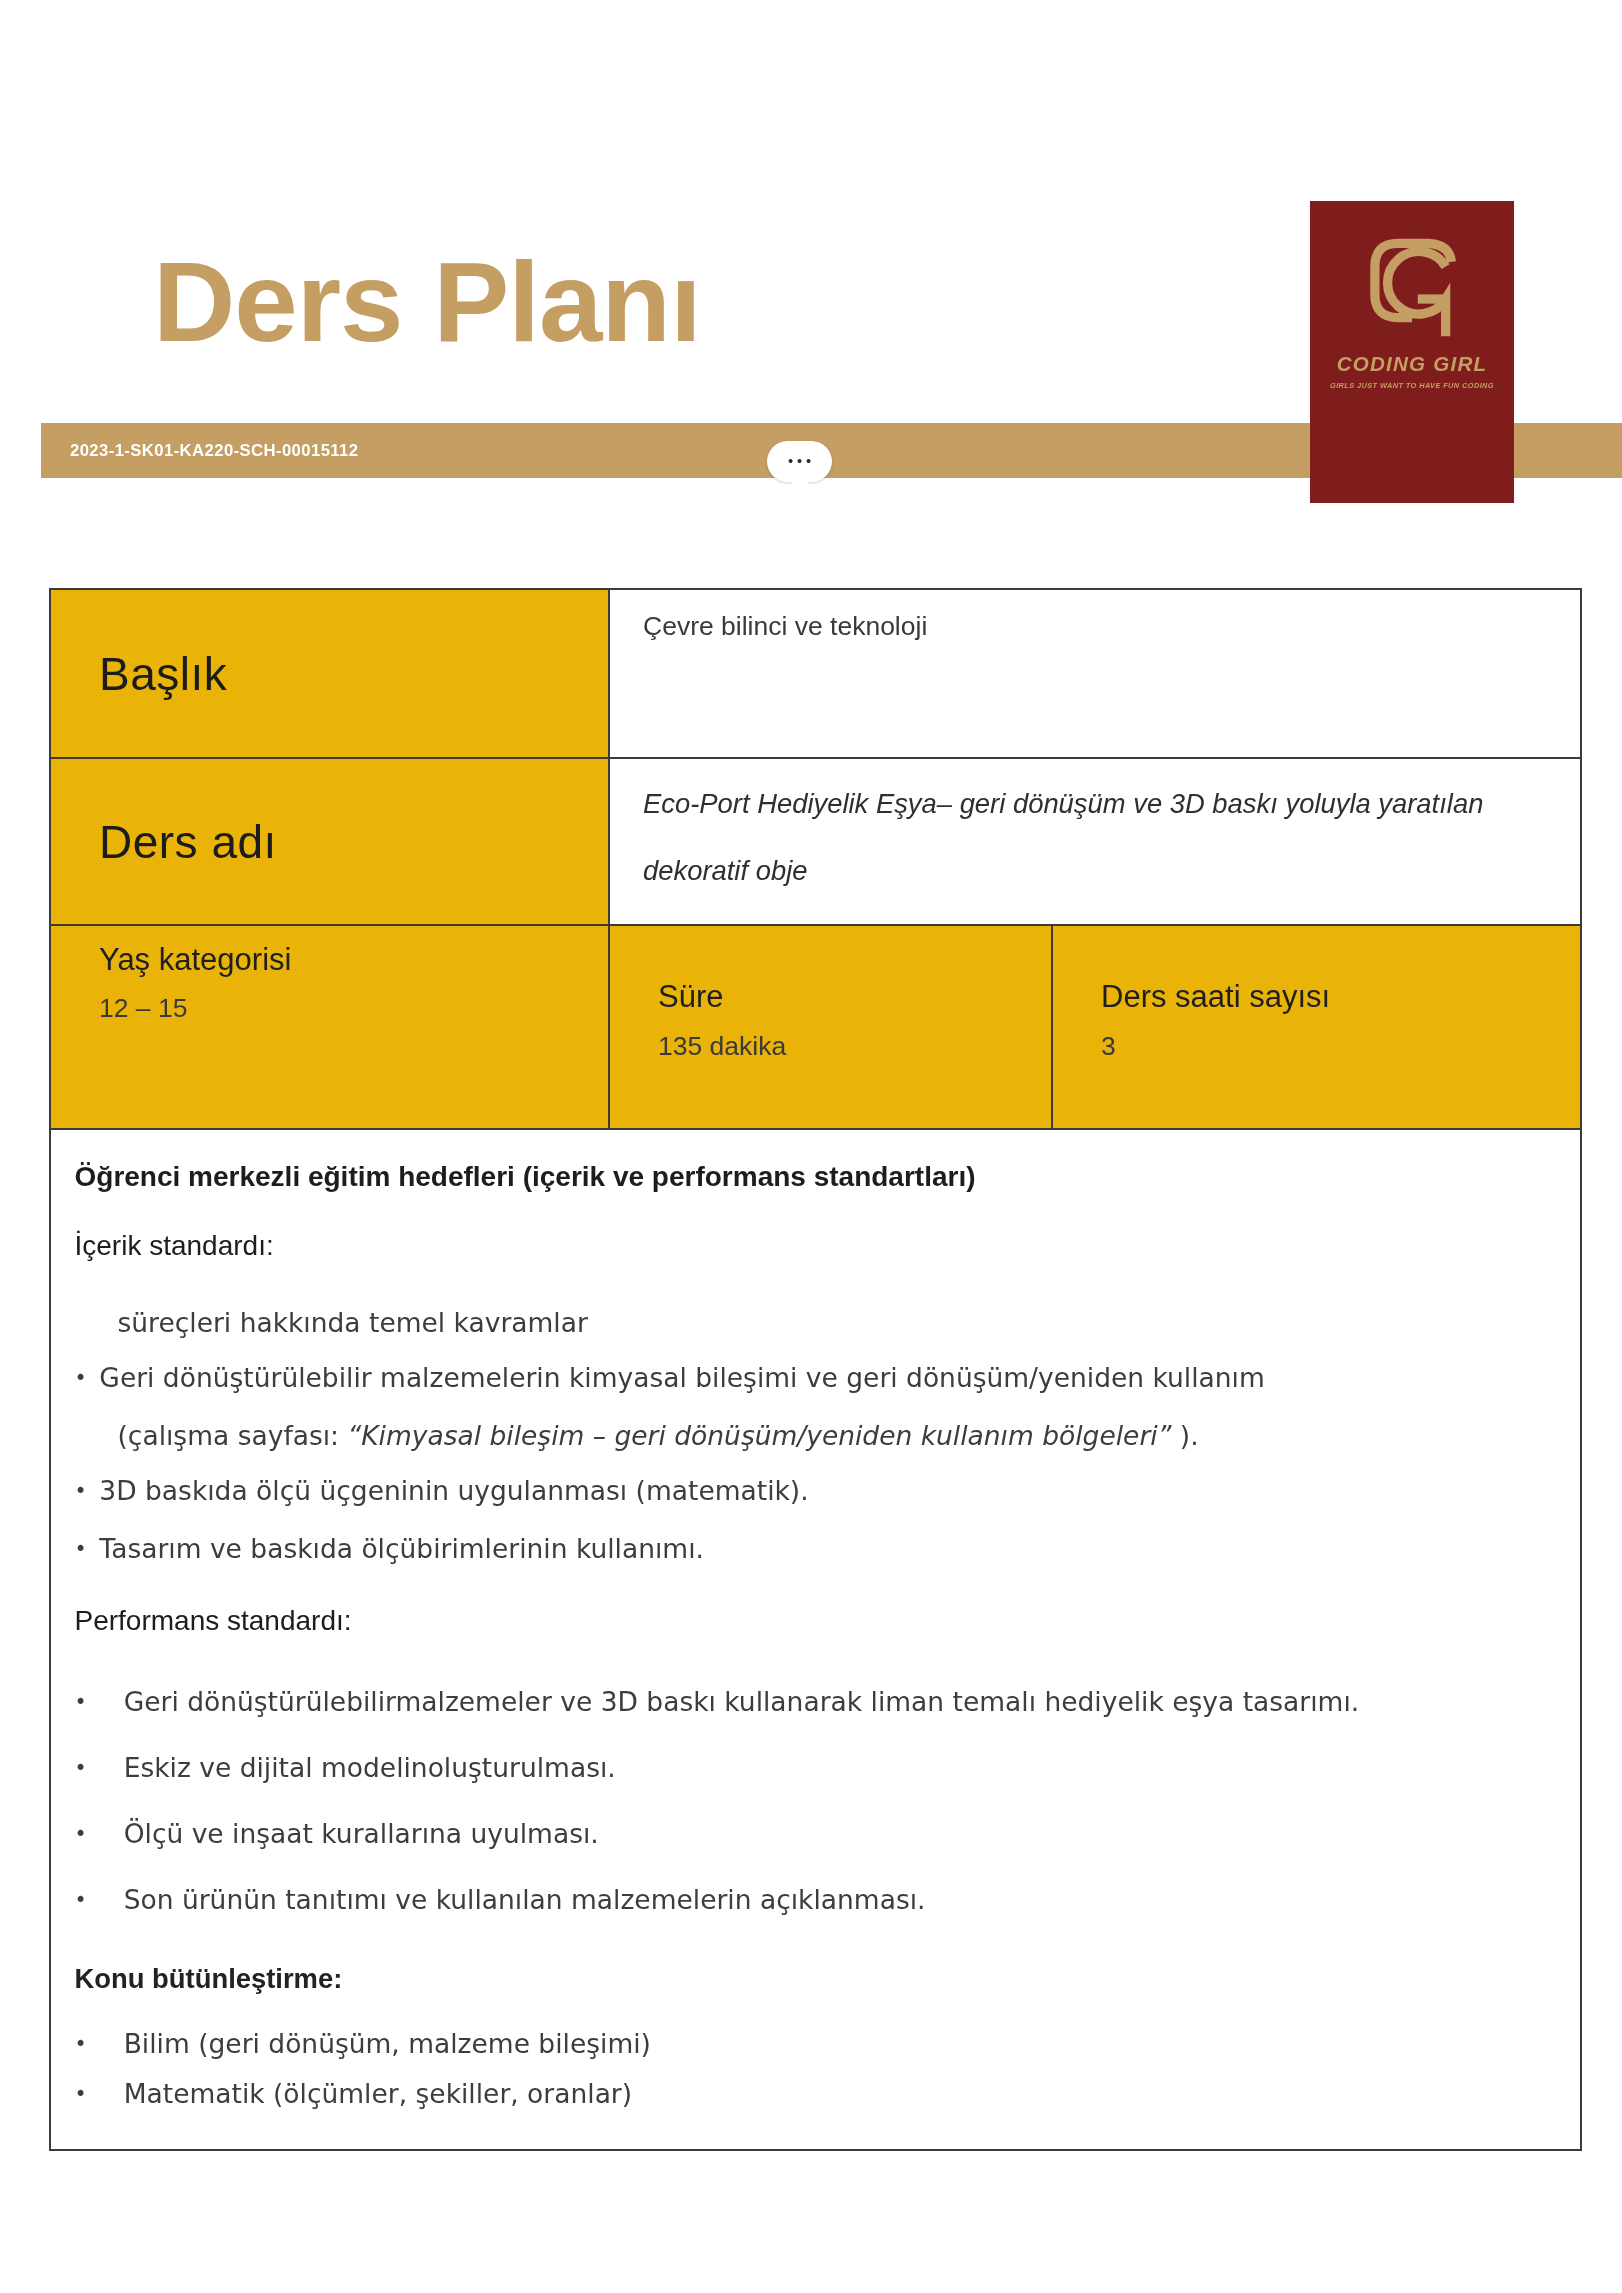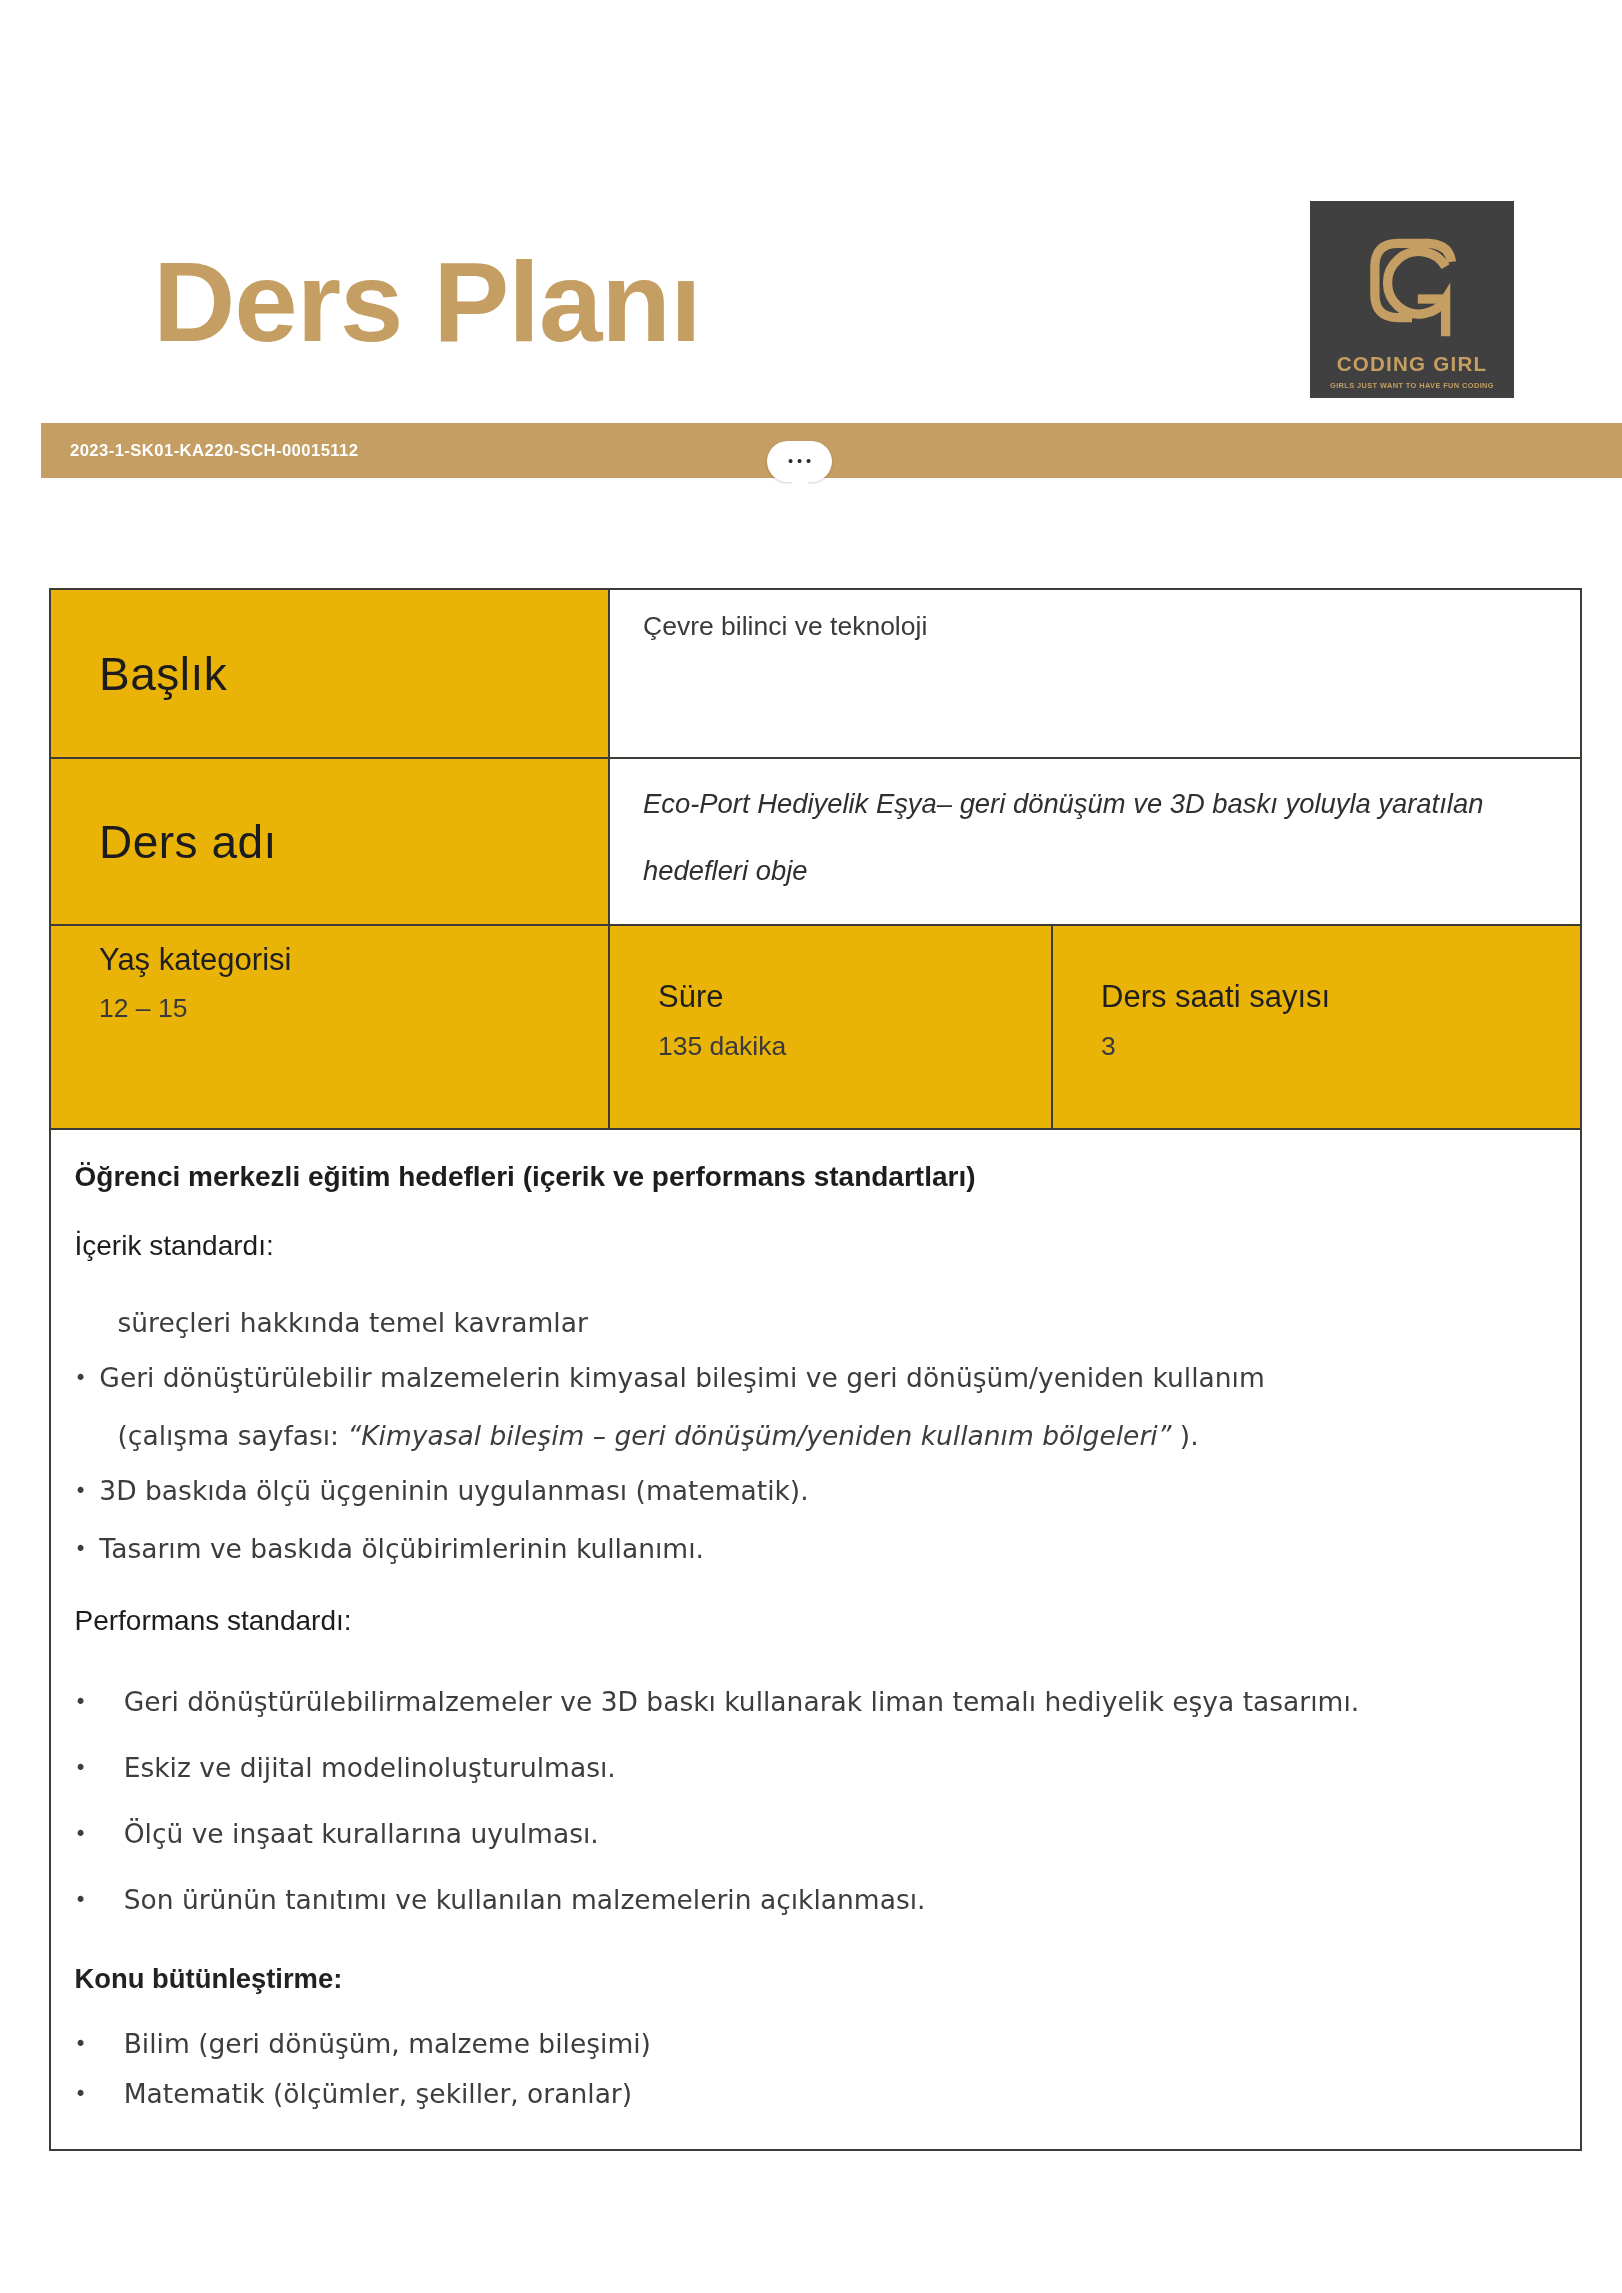--- a/index.html
+++ b/index.html
@@ -25,22 +25,22 @@
     background:#ffffff; border-radius:23.5px; display:flex; align-items:center; justify-content:center;
     box-shadow:0 1px 2.9px rgba(0,0,0,.18); z-index:3;
   }
   .bubble::after {
     content:""; position:absolute; bottom:-8.8px; left:50%; transform:translateX(-50%);
     border:10.8px solid transparent; border-top:10.8px solid #ffffff; border-bottom:none;
   }
   .bubble .dots { color:#2b2b2b; font-size:14.7px; letter-spacing:3.9px; line-height:1; padding-left:3.9px; }
 
   .logo {
-    position:absolute; left:1310px; top:201px; width:204px; height:197px; background:#404040;
-    display:flex; flex-direction:column; align-items:center; z-index:2;
+    position:absolute; left:1310px; top:201px; width:204px; height:302px; background:#7f1d1d;
+    display:flex; flex-direction:column; align-items:center; z-index:2;font-style:italic;
   }
   .logo svg { margin-top:25.5px; }
   .logo-name  { color:#c59e63; font-size:20.6px; font-weight:700; letter-spacing:1.2px; margin-top:3.9px; white-space:nowrap; }
   .logo-tagline { color:#c59e63; font-size:7.4px; font-weight:700; letter-spacing:0.4px; margin-top:4.9px; white-space:nowrap; }
 
   
   .doc-table { position:absolute; left:49px; top:588px; width:1529px; border:2px solid #3e3a35; }
   .t-row { display:grid; border-bottom:2px solid #3e3a35; }
   .t-row:last-child { border-bottom:none; }
   .r-two   { grid-template-columns:557px 1fr; }
@@ -119,21 +119,21 @@
         <span>Çevre bilinci ve teknoloji</span>
       </div>
     </div>
 
     <div class="t-row r-two r2">
       <div class="cell beige big-label">
         <span>Ders adı</span>
       </div>
       <div class="cell italic-val">
         <p>Eco-Port Hediyelik Eşya– geri dönüşüm ve 3D baskı yoluyla yaratılan</p>
-        <p>hedefleri obje</p>
+        <p>dekoratif obje</p>
       </div>
     </div>
 
     <div class="t-row r-three r3">
       <div class="cell beige pad-top-sm">
         <div class="mid-label">Yaş kategorisi</div>
         <div class="mid-val">12 – 15</div>
       </div>
       <div class="cell beige pad-top-lg">
         <div class="mid-label">Süre</div>

